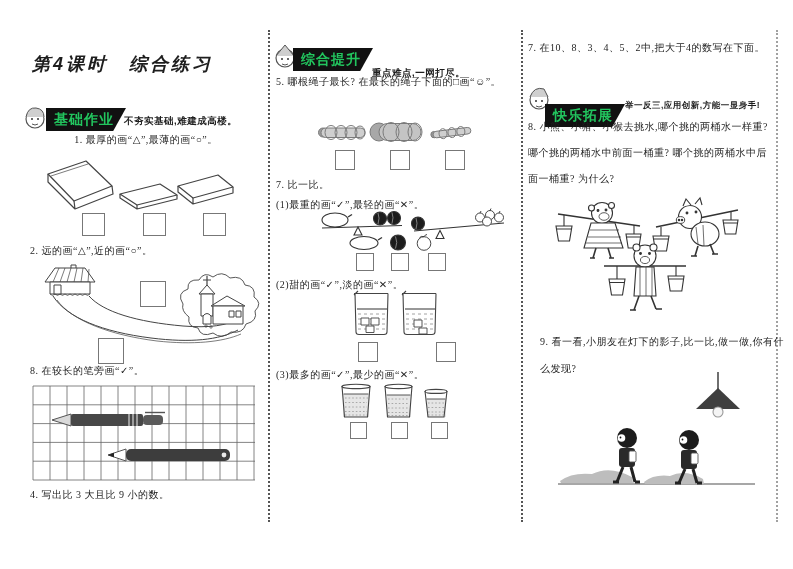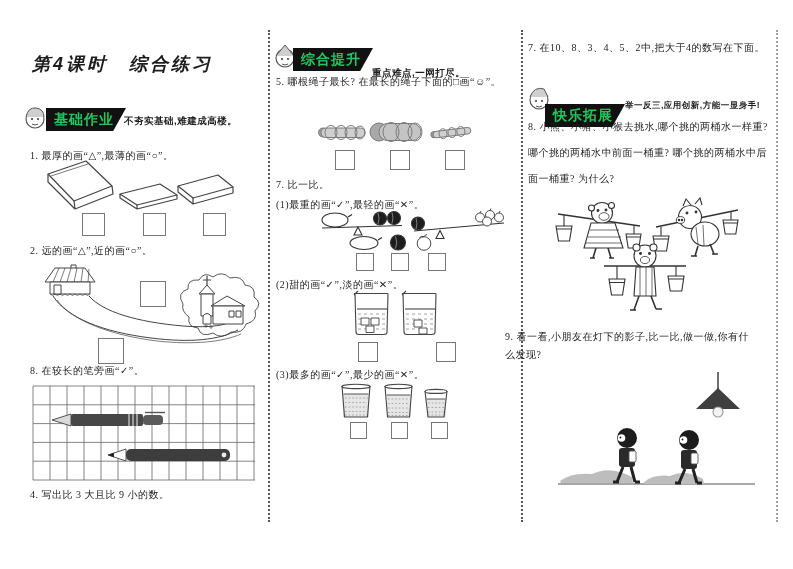--- a/index.html
+++ b/index.html
@@ -37,21 +37,21 @@
     <path d="M4,16 Q6,6 14,7 Q22,8 22,16" fill="#cfcfcf" stroke="#555" stroke-width="1"></path>
     <circle cx="10" cy="18" r="1" fill="#333"></circle>
       <circle cx="16" cy="18" r="1" fill="#333"></circle>
     <path d="M10,23 Q13,25 16,23" fill="none" stroke="#555" stroke-width="1"></path>
   </svg>
   <div class="flag" style="left:46px;top:108px;width:64px;">
     <span>基础作业</span>
   </div>
   <div class="tagline" style="left:124px;top:115px;">不夯实基础,难建成高楼。</div>
 
-  <p class="q" style="left:30px;top:144px;width:232px;">1. 最厚的画“△”,最薄的画“○”。</p>
+  <p class="q" style="left:30px;top:128px;width:232px;text-align:center;">1. 最厚的画“△”,最薄的画“○”。</p>
 
   <svg class="ill" style="left:38px;top:158px;" width="205" height="52" viewBox="0 0 205 52" fill="#fff" stroke="#444" stroke-width="1.2" stroke-linejoin="round">
     <path d="M10,16 L48,3 L74,28 L36,43 Z"></path>
     <path d="M10,16 L10,24 L37,51 L75,36 L74,28 M36,43 L37,51" fill="none"></path>
     <path d="M13,18 L50,6" fill="none" stroke-width="0.7"></path>
     <path d="M82,36 L122,26 L139,37 L99,47 Z"></path>
     <path d="M82,36 L82,40 L99,51 L139,41 L139,37 M99,47 L99,51" fill="none"></path>
     <path d="M140,28 L180,17 L195,29 L155,40 Z"></path>
     <path d="M140,28 L140,34 L155,46 L195,35 L195,29 M155,40 L155,46" fill="none"></path>
   </svg>
@@ -298,21 +298,21 @@
       <circle cx="115.5" cy="51.5" r="3.5" fill="#fff"></circle>
     <ellipse cx="107" cy="64" rx="4.6" ry="3.6" fill="#fff" stroke-width="0.8"></ellipse>
     <circle cx="102.5" cy="57.5" r="0.9" fill="#333"></circle>
       <circle cx="111.5" cy="57.5" r="0.9" fill="#333"></circle>
     <path d="M98,71 L116,71 L118,100 L96,100 Z" fill="#fff"></path>
     <path d="M102,71 L102,100 M108,71 L108,100 M114,71 L114,100" stroke-width="0.7"></path>
     <path d="M101,100 L96,114 M113,100 L118,113" stroke-width="1.6"></path>
     <path d="M92,114 L98,114 M118,113 L124,113" stroke-width="1.6"></path>
   </svg>
 
-  <p class="q" style="left:505px;top:328px;width:247px;line-height:18px;">9. 看一看,小朋友在灯下的影子,比一比,做一做,你有什么发现?</p>
+  <p class="q" style="left:540px;top:328px;width:247px;line-height:27px;">9. 看一看,小朋友在灯下的影子,比一比,做一做,你有什么发现?</p>
 
   <svg class="ill" style="left:550px;top:372px;" width="215" height="118" viewBox="0 0 215 118" fill="none" stroke="#333" stroke-width="1.1">
     <path d="M168,0 L168,18" stroke-width="1.4"></path>
     <path d="M146,37 L168,16 L190,37 Z" fill="#3f3f3f" stroke="none"></path>
     <circle cx="168" cy="40" r="5" fill="#f4f4f4" stroke="#999"></circle>
     <path d="M8,112 L205,112" stroke="#8a8a8a" stroke-width="1.6"></path>
 
     <path d="M10,109 q12,-9 32,-7 q18,-9 40,3 l1,6 l-72,0 z" fill="#bdbdbd" stroke="none"></path>
     <path d="M94,110 q10,-8 26,-6 q15,-7 33,3 l1,5 l-59,0 z" fill="#bdbdbd" stroke="none"></path>
 

